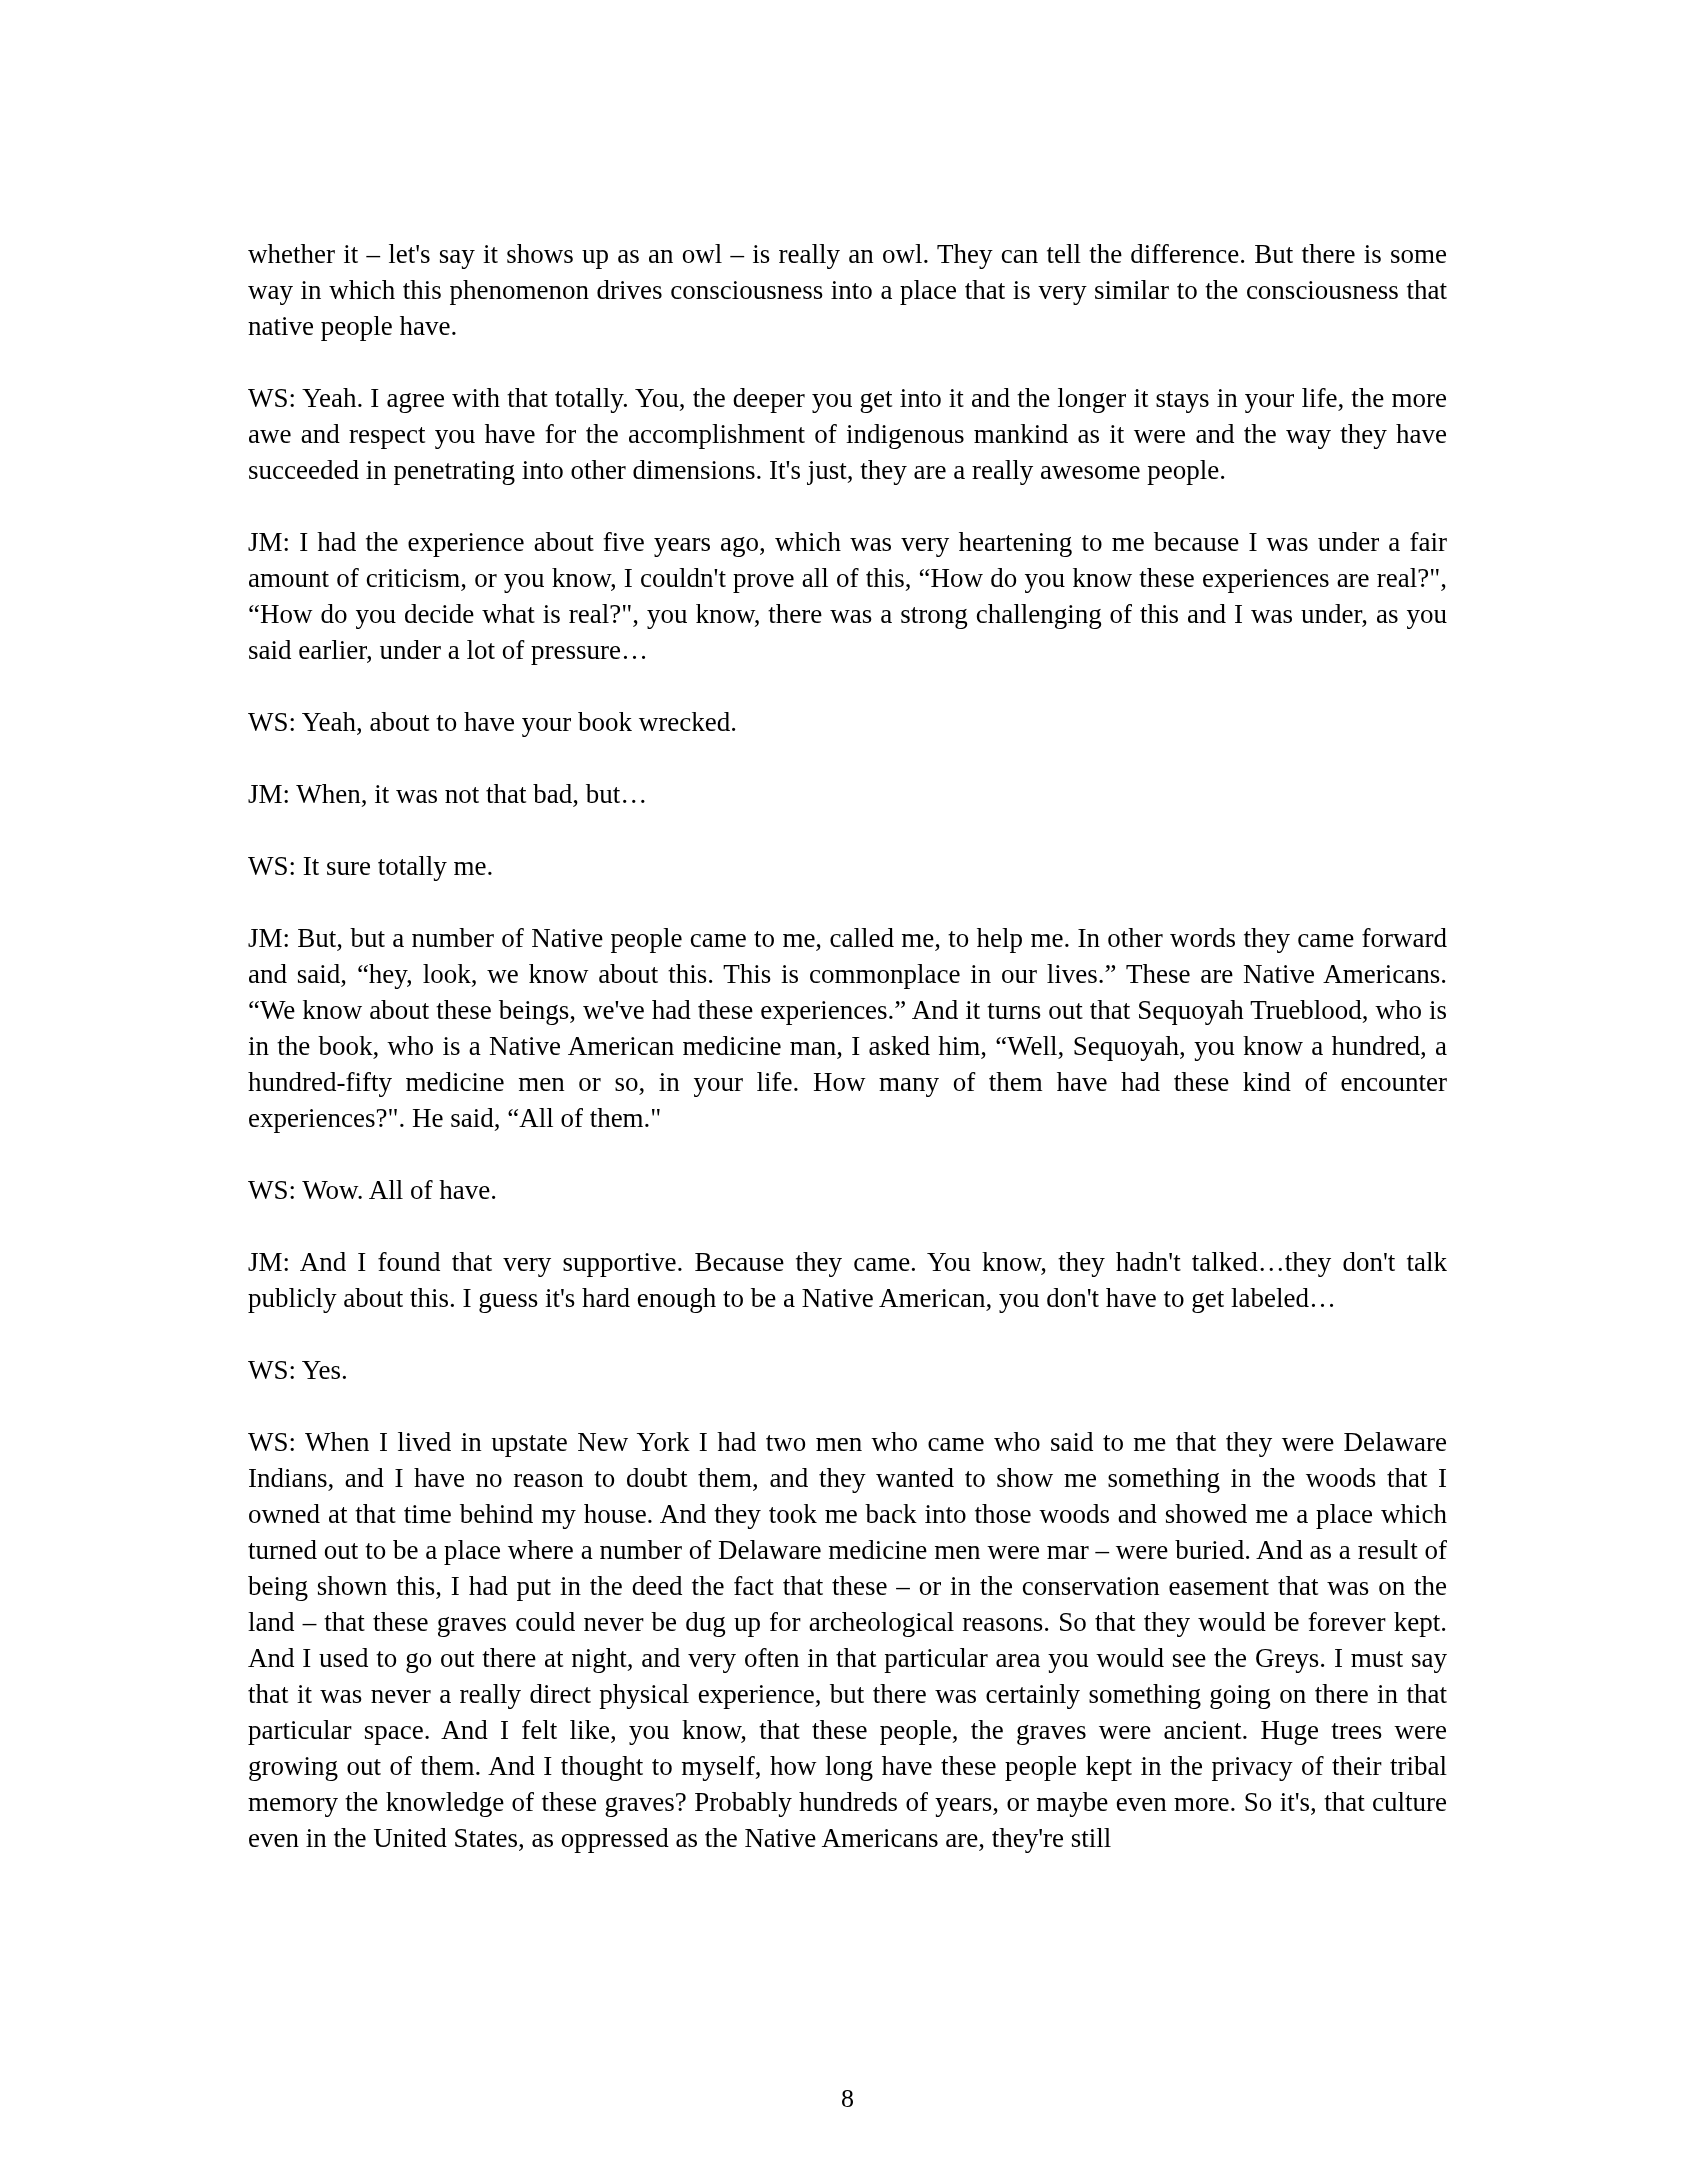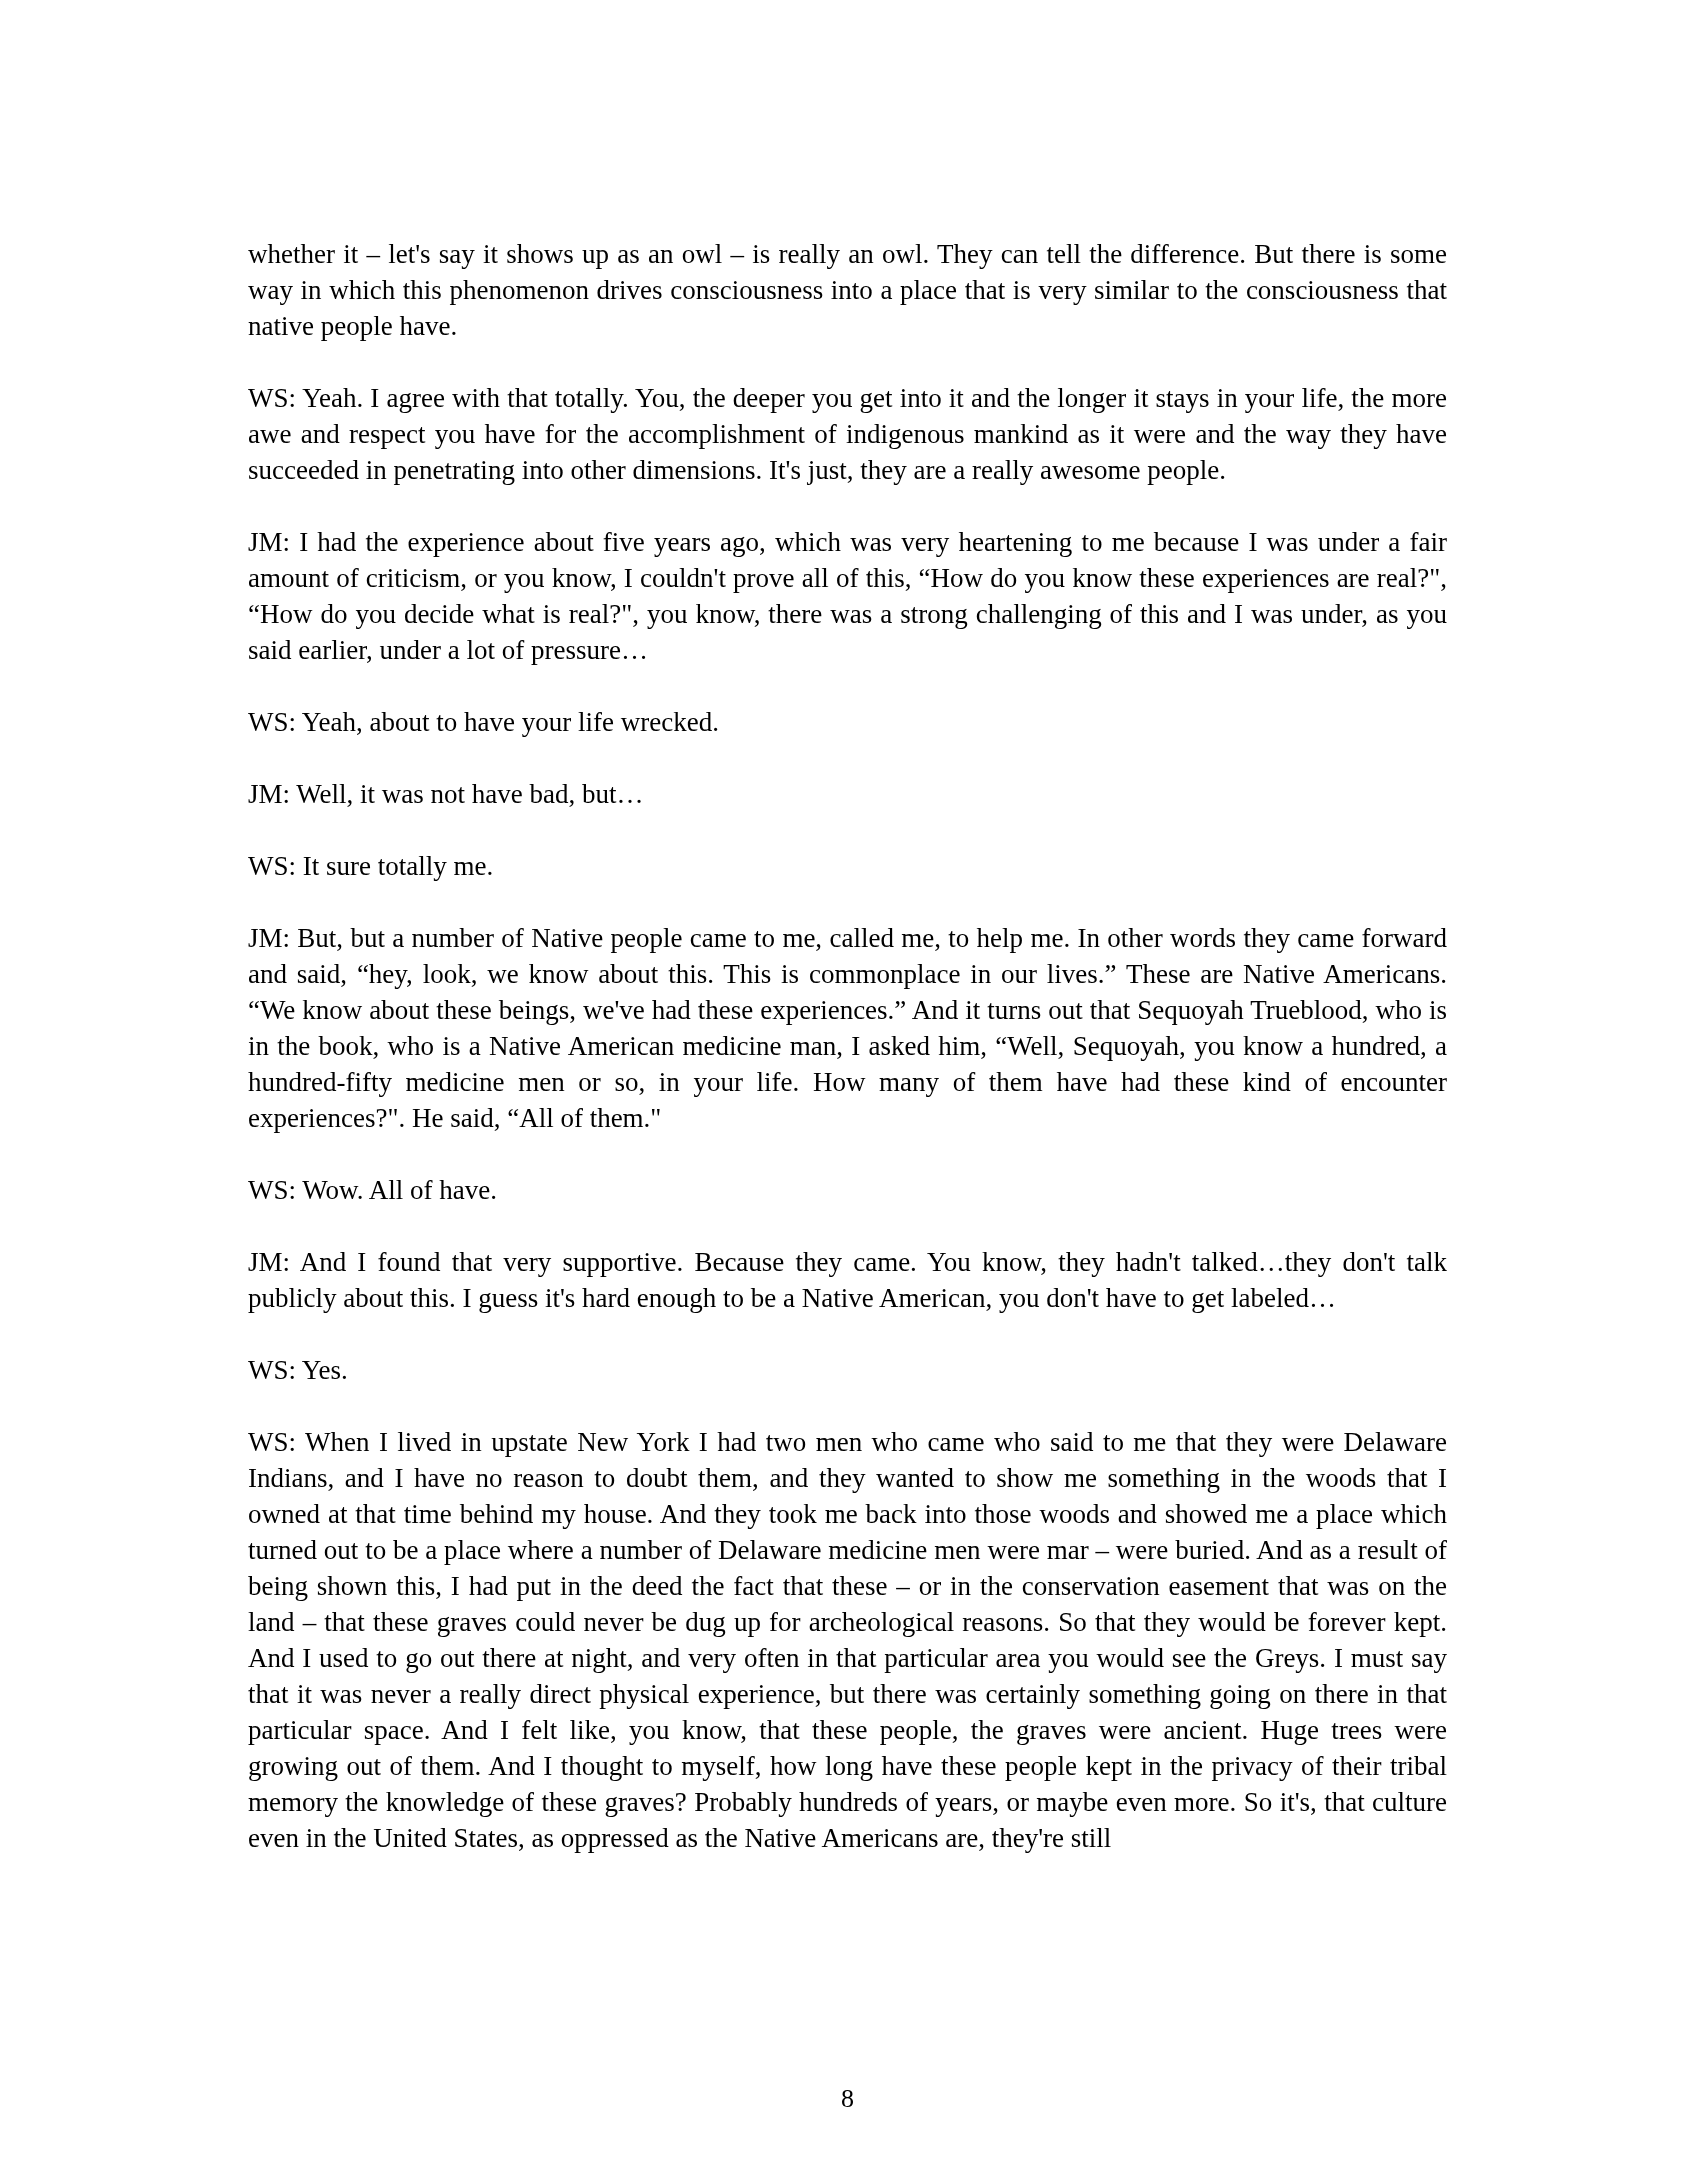--- a/index.html
+++ b/index.html
@@ -49,22 +49,22 @@
   }
 </style>
 </head>
 <body>
 
 <div class="page">
   <div class="content">
     <p>whether it – let's say it shows up as an owl – is really an owl. They can tell the difference. But there is some way in which this phenomenon drives consciousness into a place that is very similar to the consciousness that native people have.</p>
     <p>WS: Yeah. I agree with that totally. You, the deeper you get into it and the longer it stays in your life, the more awe and respect you have for the accomplishment of indigenous mankind as it were and the way they have succeeded in penetrating into other dimensions. It's just, they are a really awesome people.</p>
     <p>JM: I had the experience about five years ago, which was very heartening to me because I was under a fair amount of criticism, or you know, I couldn't prove all of this, “How do you know these experiences are real?", “How do you decide what is real?", you know, there was a strong challenging of this and I was under, as you said earlier, under a lot of pressure…</p>
-    <p>WS: Yeah, about to have your life wrecked.</p>
-    <p>JM: Well, it was not have bad, but…</p>
+    <p>WS: Yeah, about to have your book wrecked.</p>
+    <p>JM: When, it was not that bad, but…</p>
     <p>WS: It sure totally me.</p>
     <p>JM: But, but a number of Native people came to me, called me, to help me. In other words they came forward and said, “hey, look, we know about this. This is commonplace in our lives.” These are Native Americans. “We know about these beings, we've had these experiences.” And it turns out that Sequoyah Trueblood, who is in the book, who is a Native American medicine man, I asked him, “Well, Sequoyah, you know a hundred, a hundred-fifty medicine men or so, in your life. How many of them have had these kind of encounter experiences?". He said, “All of them."</p>
     <p>WS: Wow. All of have.</p>
     <p>JM: And I found that very supportive. Because they came. You know, they hadn't talked…they don't talk publicly about this. I guess it's hard enough to be a Native American, you don't have to get labeled…</p>
     <p>WS: Yes.</p>
     <p>WS: When I lived in upstate New York I had two men who came who said to me that they were Delaware Indians, and I have no reason to doubt them, and they wanted to show me something in the woods that I owned at that time behind my house. And they took me back into those woods and showed me a place which turned out to be a place where a number of Delaware medicine men were mar – were buried. And as a result of being shown this, I had put in the deed the fact that these – or in the conservation easement that was on the land – that these graves could never be dug up for archeological reasons. So that they would be forever kept. And I used to go out there at night, and very often in that particular area you would see the Greys. I must say that it was never a really direct physical experience, but there was certainly something going on there in that particular space. And I felt like, you know, that these people, the graves were ancient. Huge trees were growing out of them. And I thought to myself, how long have these people kept in the privacy of their tribal memory the knowledge of these graves? Probably hundreds of years, or maybe even more. So it's, that culture even in the United States, as oppressed as the Native Americans are, they're still</p>
   </div>
   <div class="page-number">8</div>
 </div>
 

